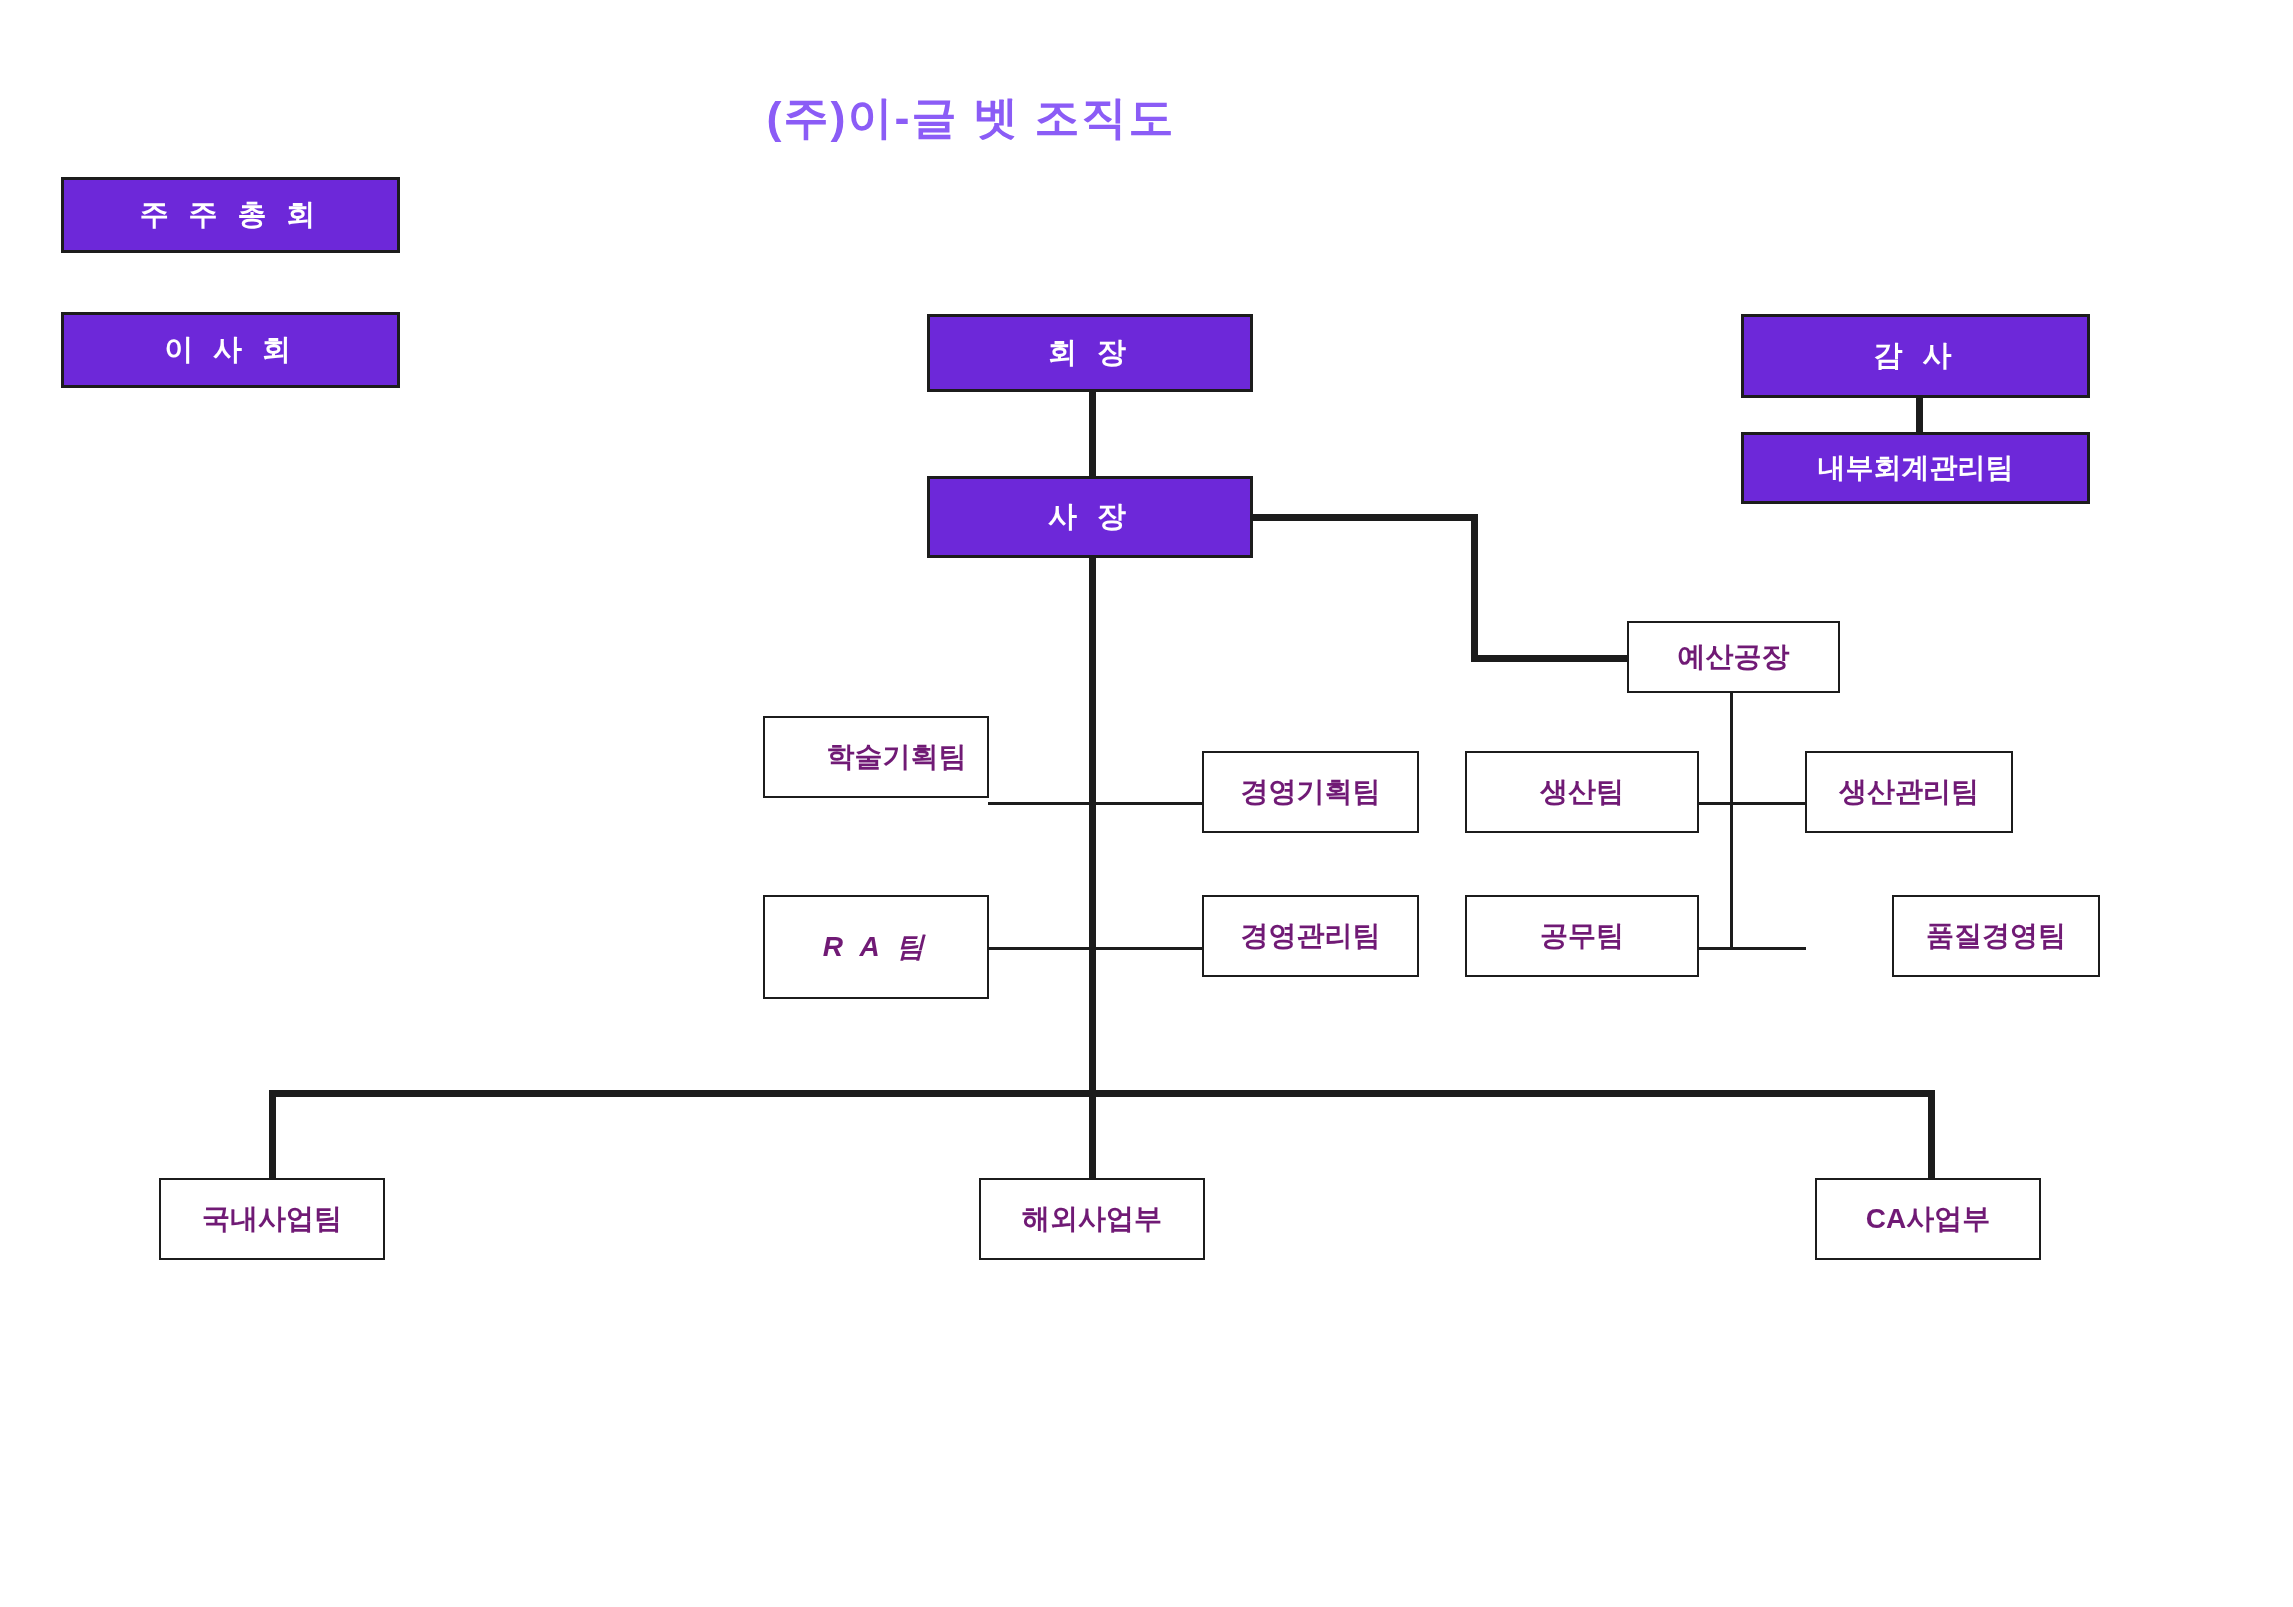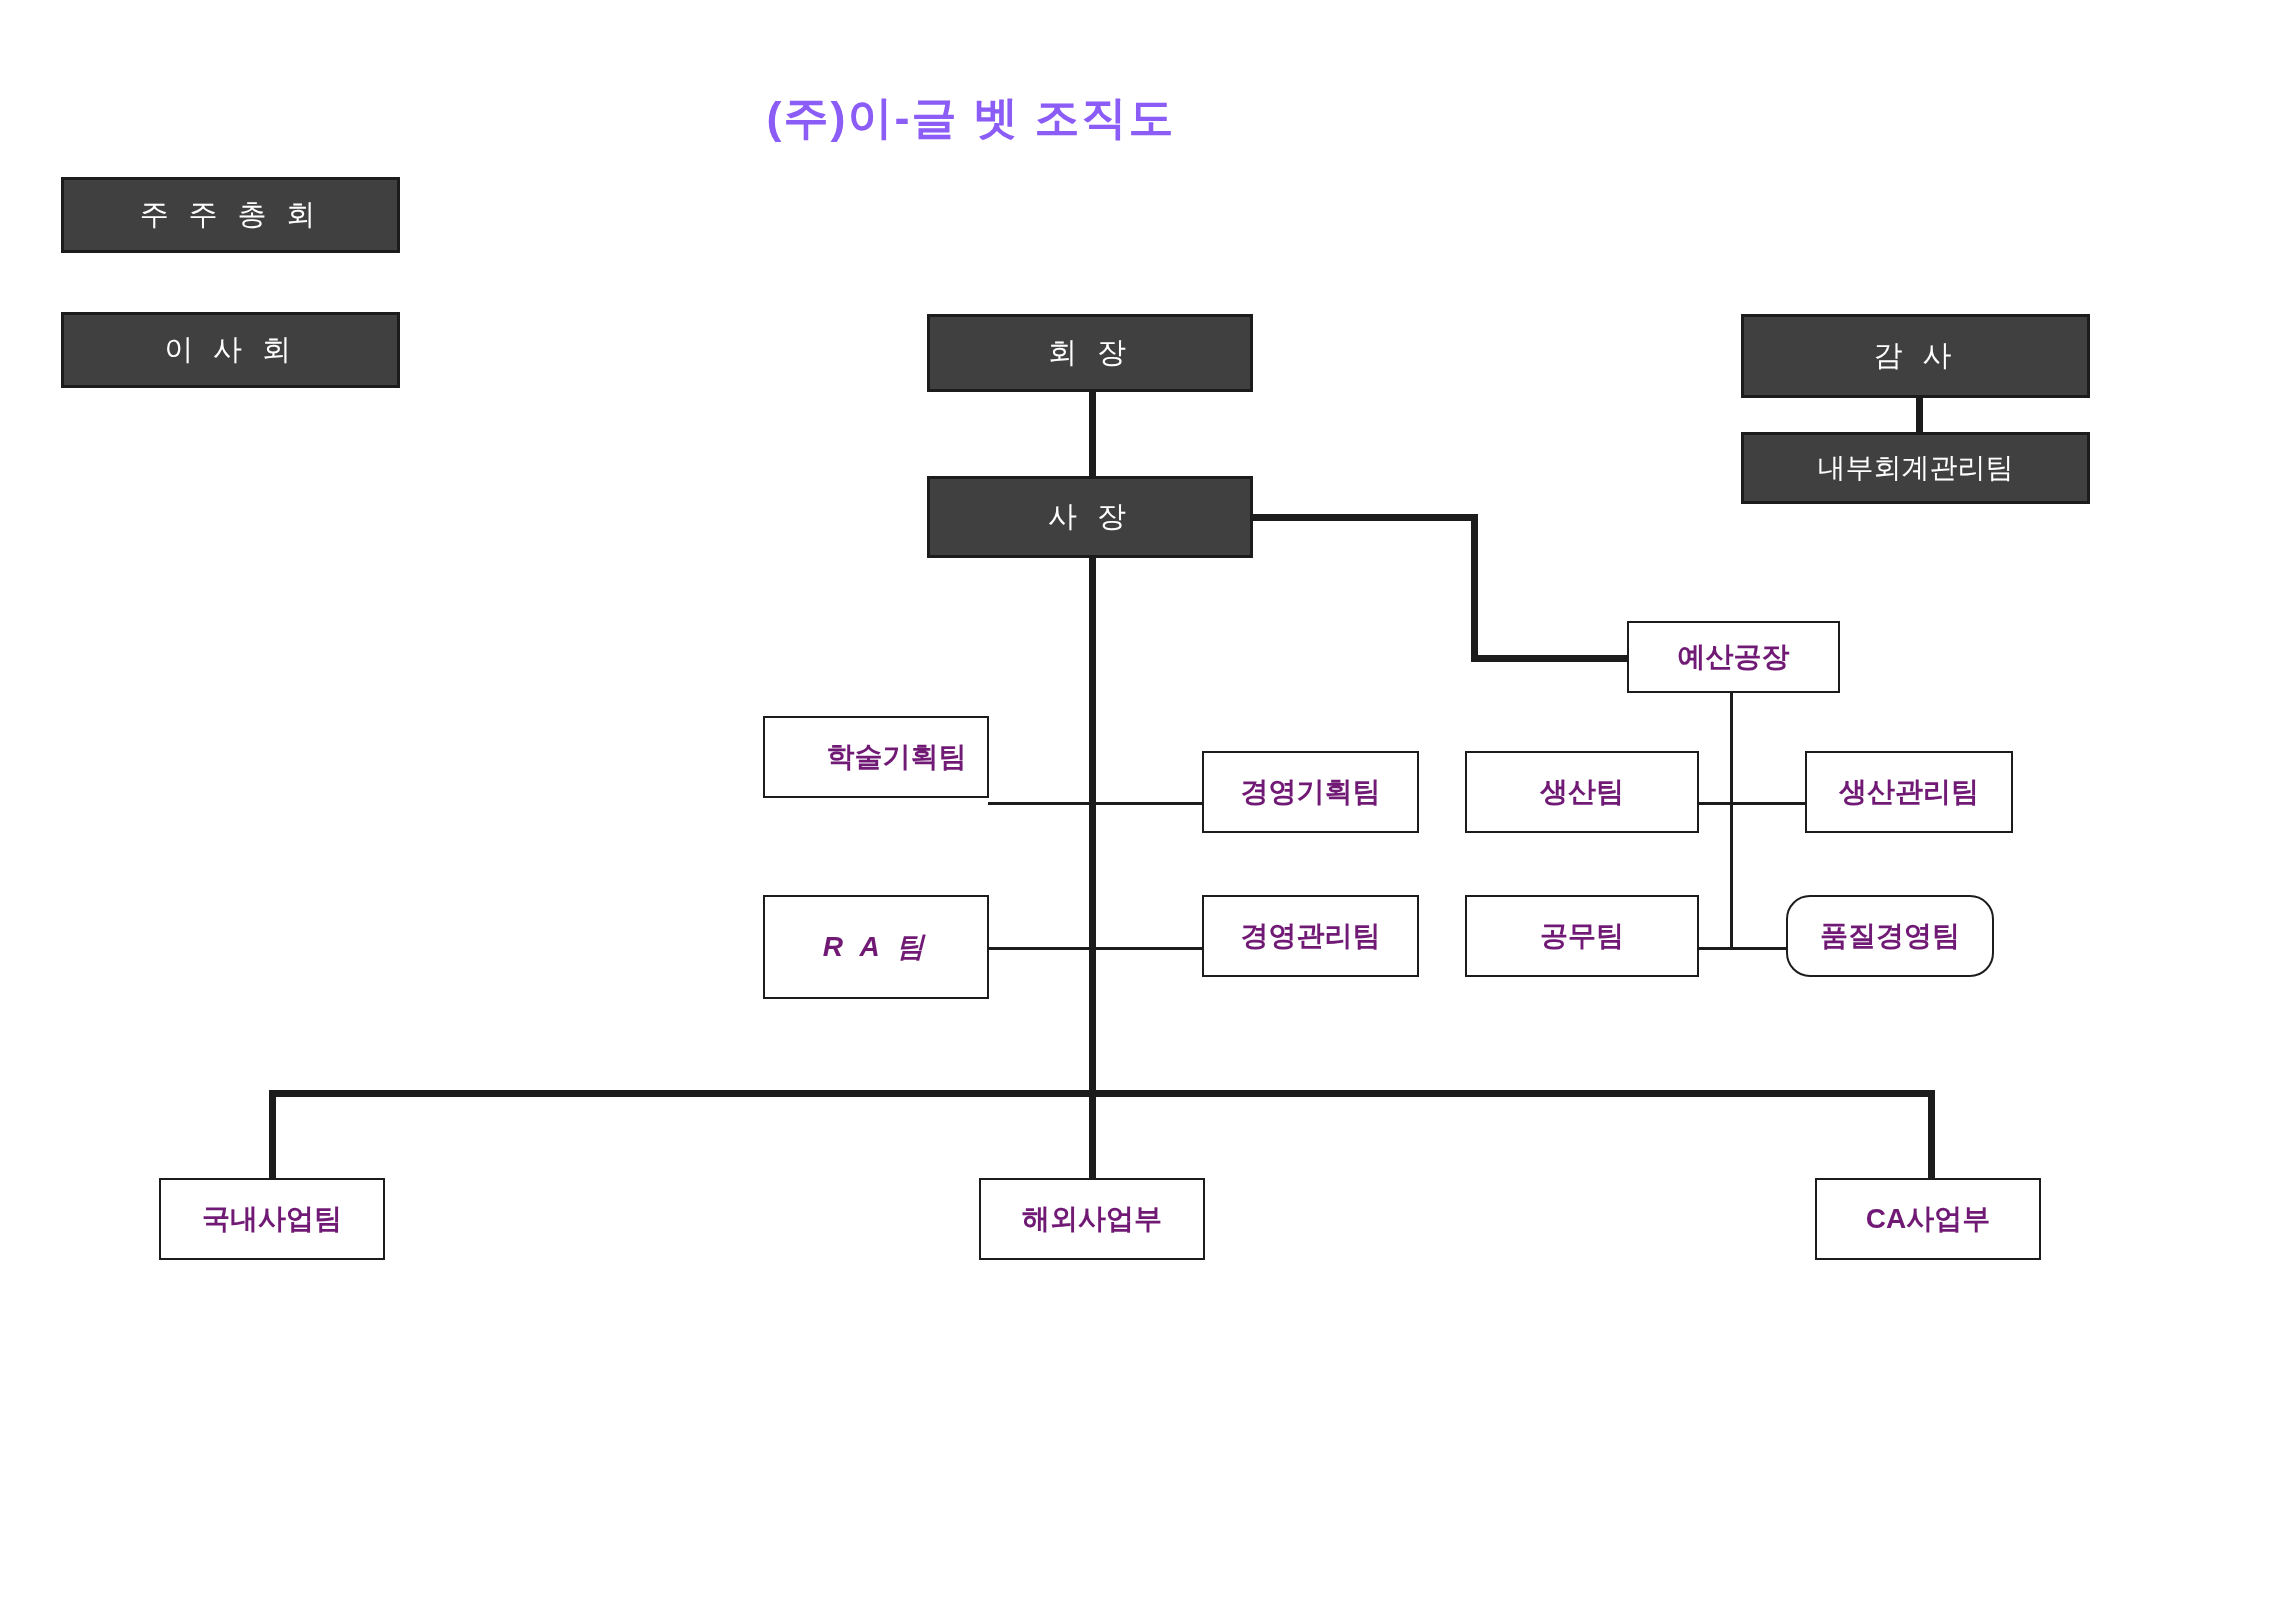--- a/index.html
+++ b/index.html
@@ -36,24 +36,24 @@
   .node {
     position: absolute;
     box-sizing: border-box;
     display: flex;
     align-items: center;
     justify-content: center;
     text-align: center;
     line-height: 1.1;
   }
   .node.dark {
-    background: #404040;
+    background: #6d28d9;
     border: 3.9px solid #1c1c1c;
     color: #ffffff;
-    font-weight: normal;
+    font-weight: bold;
     font-size: 29px;
     letter-spacing: 5.9px;
   }
   .node.dark.tight {
     letter-spacing: 0px;
     font-size: 28px;
   }
   .node.light {
     background: #ffffff;
     border: 2.9px solid #1c1c1c;
@@ -157,21 +157,21 @@
   </div>
 
   <div class="node light" style="left:1202px; top:895px; width:217px; height:82px;">
     <span>경영관리팀</span>
   </div>
 
   <div class="node light" style="left:1465px; top:895px; width:234px; height:82px;">
     <span>공무팀</span>
   </div>
 
-  <div class="node light" style="left:1786px; top:895px; width:208px; height:82px;border-radius:24px;">
+  <div class="node light" style="left:1892px; top:895px; width:208px; height:82px;">
     <span>품질경영팀</span>
   </div>
 
   <div class="node light" style="left:159px; top:1178px; width:226px; height:82px;">
     <span>국내사업팀</span>
   </div>
 
   <div class="node light" style="left:1815px; top:1178px; width:226px; height:82px;">
     <span>CA사업부</span>
   </div>

